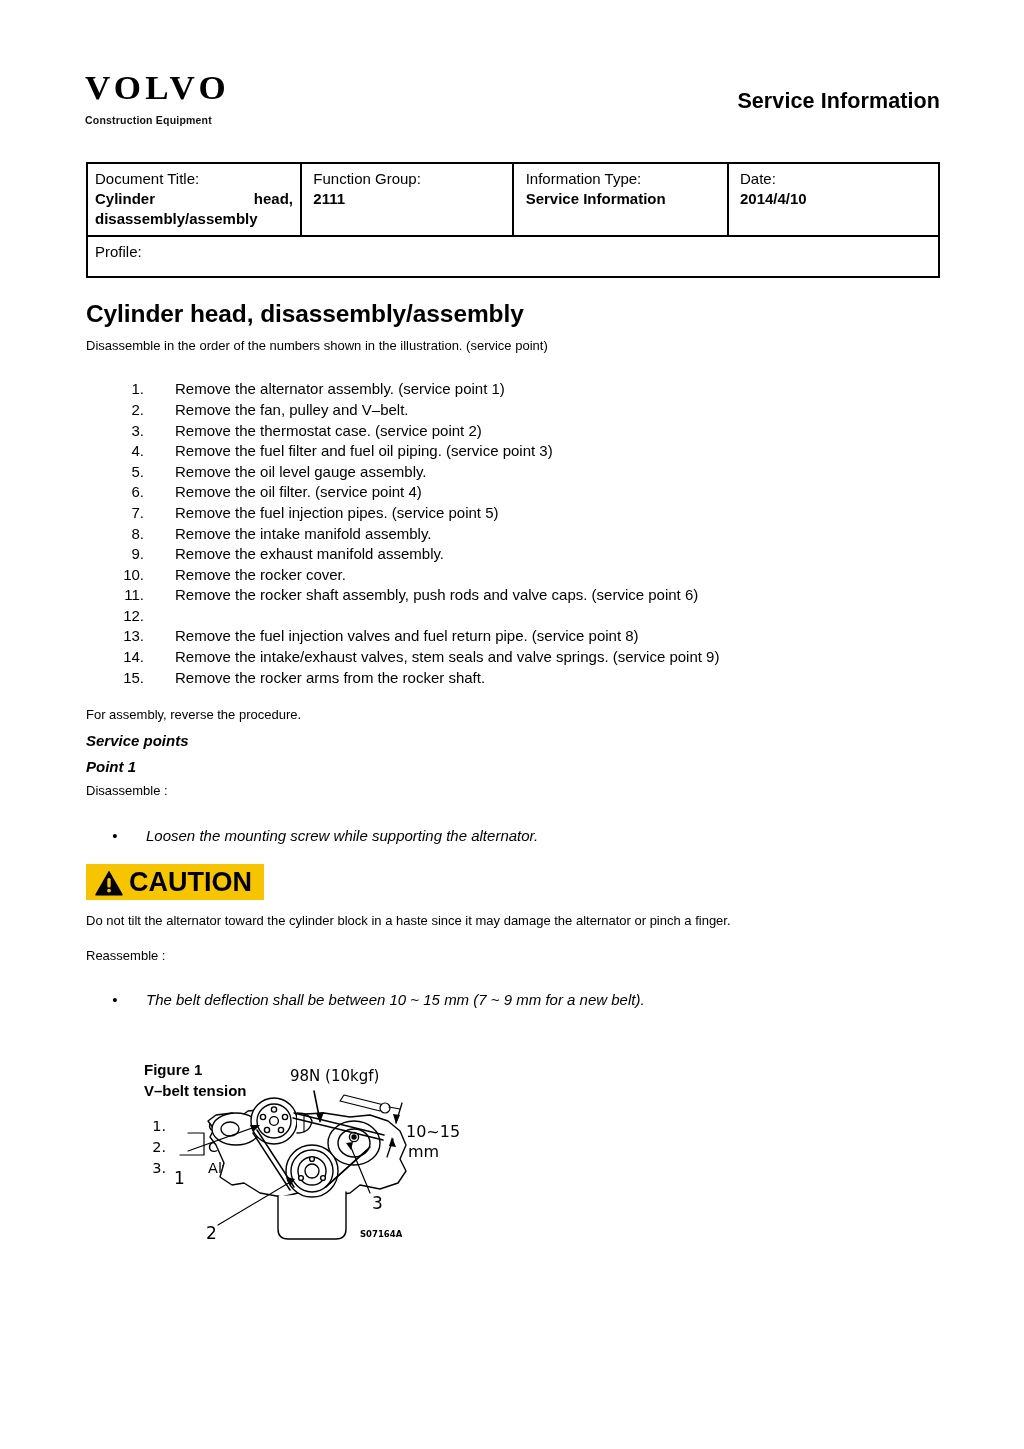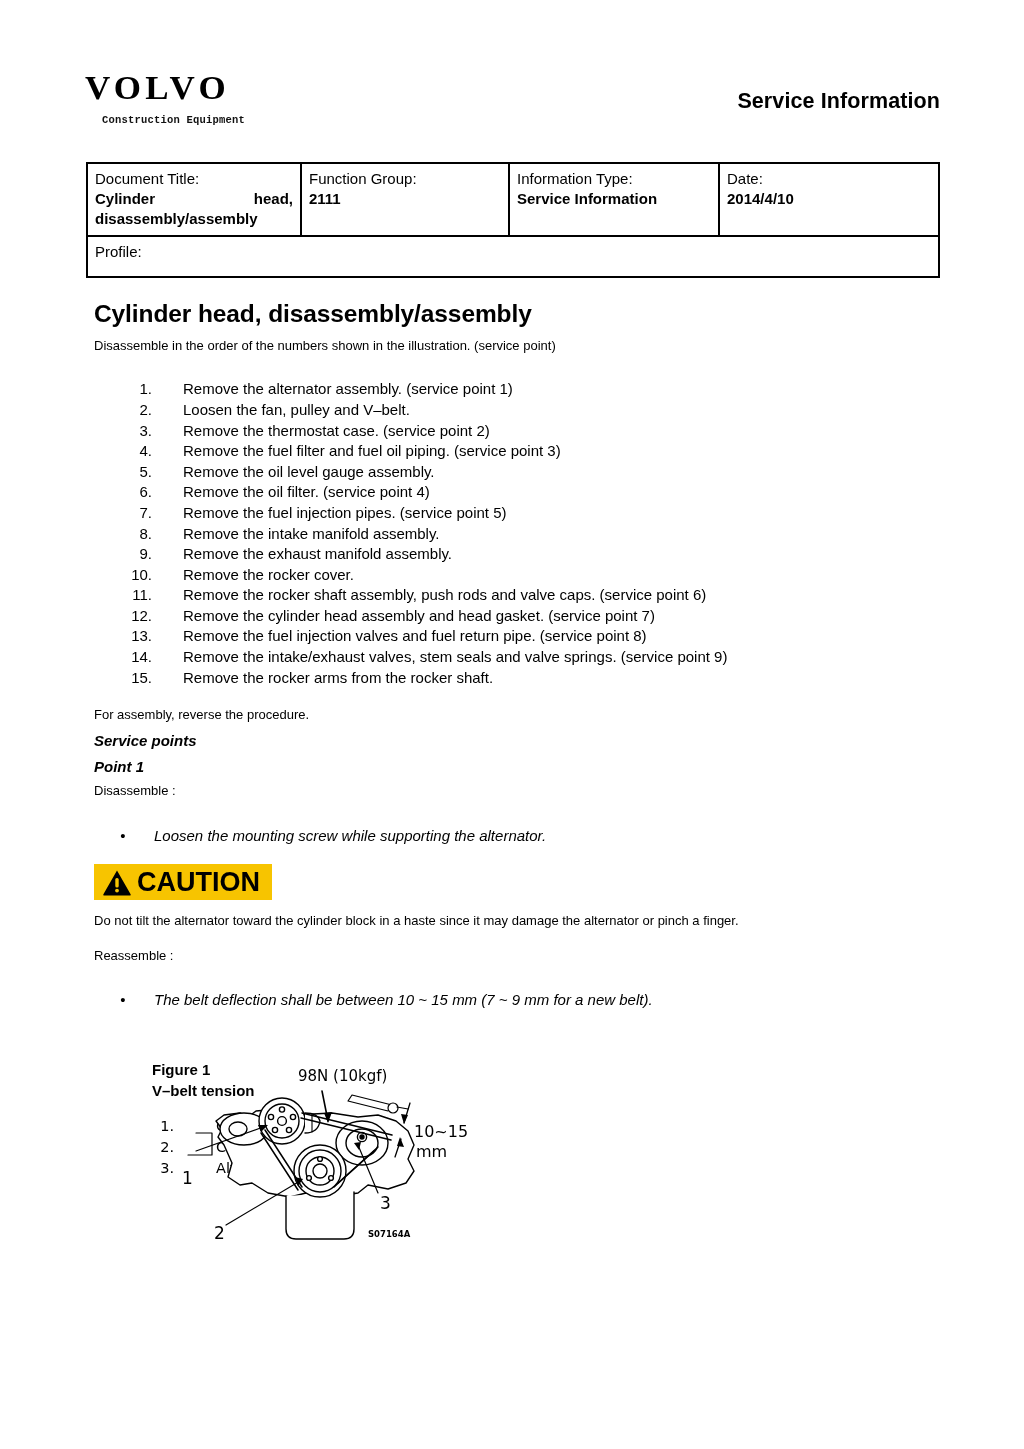--- a/index.html
+++ b/index.html
@@ -42,26 +42,25 @@
     font-weight: bold;
     font-size: 33px;
     letter-spacing: 4px;
     line-height: 1;
     color: #000;
     transform: scaleX(1.06);
     transform-origin: left center;
   }
   .volvo-sub {
     margin-top: 9px;
-    font-family: Liberation Mono, monospace;
+    font-family: Liberation Sans, sans-serif;
     font-weight: bold;
     font-size: 10.5px;
     letter-spacing: 0.2px;
     color: #111;
-    margin-left: 17px;
   }
   .header-title {
     position: absolute;
     right: 0;
     top: 17px;
     font-family: "Liberation Sans", sans-serif;
     font-weight: bold;
     font-size: 21.5px;
     letter-spacing: 0.1px;
     white-space: nowrap;
@@ -74,20 +73,21 @@
     top: 162px;
     width: 854px;
     border: 2px solid #000;
     border-collapse: collapse;
     box-sizing: border-box;
   }
   .meta-row {
     display: flex;
     width: 100%;
     box-sizing: border-box;
+    justify-content: space-between;
   }
   .meta-row.top {
     border-bottom: 2px solid #000;
     min-height: 70px;
   }
   .meta-cell {
     box-sizing: border-box;
     padding: 5px 7px 6px 7px;
     border-right: 2px solid #000;
     font-size: 15px;
@@ -117,21 +117,21 @@
   .profile-cell {
     width: 100%;
     border-right: none;
     padding: 5px 7px 14px 7px;
     font-size: 15px;
   }
 
   
   .content {
     position: absolute;
-    left: 94px;
+    left: 86px;
     top: 300px;
     width: 854px;
   }
   h1.doc-title {
     margin: 0 0 9px 0;
     font-size: 24.5px;
     font-weight: bold;
     letter-spacing: -0.1px;
     line-height: 1.15;
   }
@@ -307,21 +307,21 @@
 
     <div class="spacer-18"></div>
 
     <ol class="proc">
       <li>
           <span class="num">1.</span>
           <span class="txt">Remove the alternator assembly. (service point 1)</span>
         </li>
       <li>
           <span class="num">2.</span>
-          <span class="txt">Loosen the fan, pulley and V–belt.</span>
+          <span class="txt">Remove the fan, pulley and V–belt.</span>
         </li>
       <li>
           <span class="num">3.</span>
           <span class="txt">Remove the thermostat case. (service point 2)</span>
         </li>
       <li>
           <span class="num">4.</span>
           <span class="txt">Remove the fuel filter and fuel oil piping. (service point 3)</span>
         </li>
       <li>
@@ -347,21 +347,20 @@
       <li>
           <span class="num">10.</span>
           <span class="txt">Remove the rocker cover.</span>
         </li>
       <li>
           <span class="num">11.</span>
           <span class="txt">Remove the rocker shaft assembly, push rods and valve caps. (service point 6)</span>
         </li>
       <li>
           <span class="num">12.</span>
-          <span class="txt">Remove the cylinder head assembly and head gasket. (service point 7)</span>
         </li>
       <li>
           <span class="num">13.</span>
           <span class="txt">Remove the fuel injection valves and fuel return pipe. (service point 8)</span>
         </li>
       <li>
           <span class="num">14.</span>
           <span class="txt">Remove the intake/exhaust valves, stem seals and valve springs. (service point 9)</span>
         </li>
       <li>

